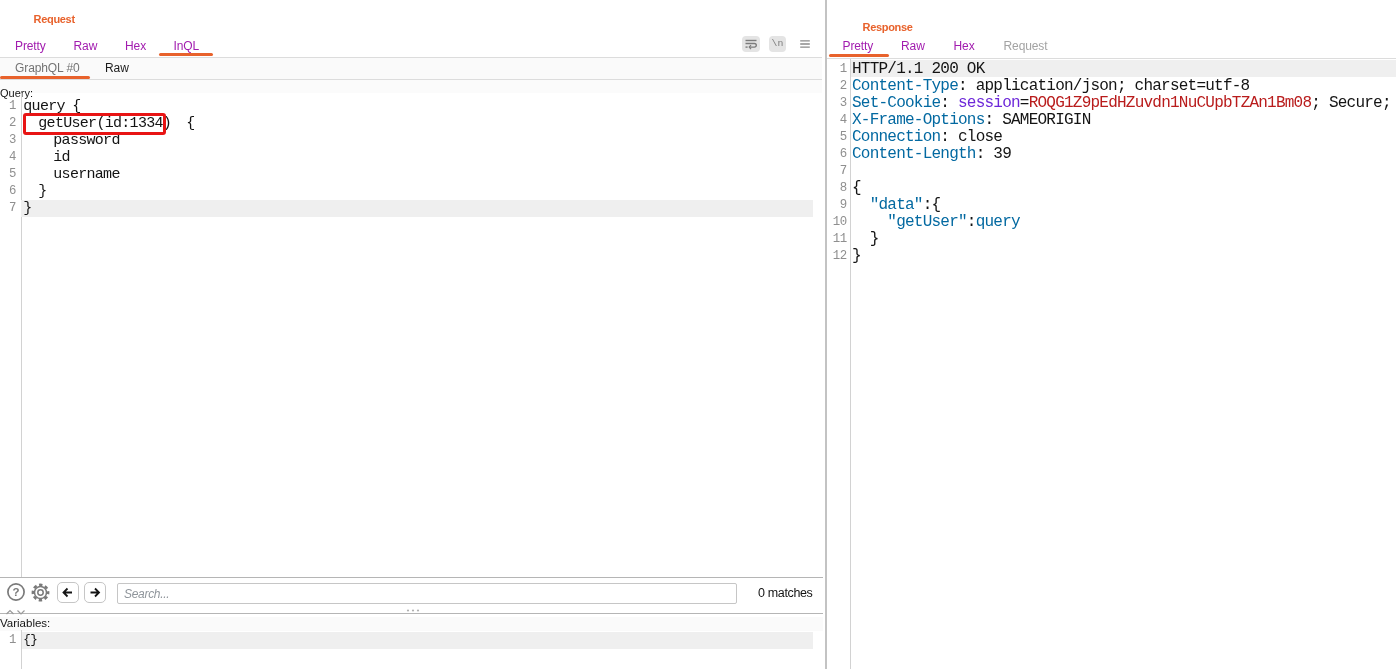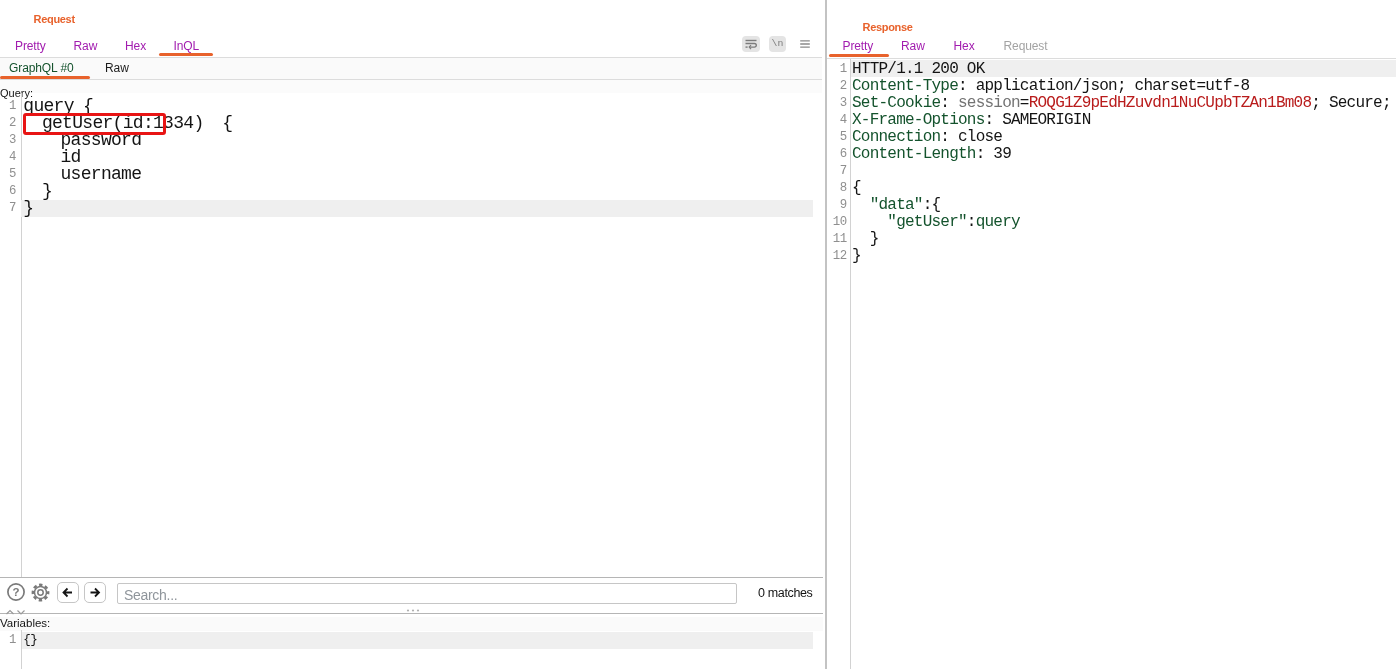--- a/index.html
+++ b/index.html
@@ -8,38 +8,38 @@
   .abs{position:absolute;}
   svg{display:block;}
   .mono{font-family:"Liberation Mono",monospace;font-size:16px;letter-spacing:-0.77px;line-height:17px;
         white-space:pre;margin:0;}
   .gut{color:#8f8f8f;text-align:right;}
   .ttl{font-weight:bold;font-size:11px;letter-spacing:-0.3px;color:#e8622c;padding-left:24px;}
   .tab{font-size:12px;color:#a21caf;letter-spacing:-0.1px;}
   .orange{background:#e8622c;border-radius:1.5px;}
   .hl{background:#efefef;}
   .bline{background:#dcdcdc;}
-  .nv{color:#14532d;}
-  .bl{color:#737373;}
+  .nv{color:#0369a1;}
+  .bl{color:#6d28d9;}
   .rd{color:#b91c1c;}
 </style>
 </head>
 <body>
 
 <div class="abs ttl" style="left:9.5px;top:12.7px;">Request</div>
 
 <div class="abs tab" style="left:15px;top:39px;">Pretty</div>
 <div class="abs tab" style="left:73.5px;top:39px;">Raw</div>
 <div class="abs tab" style="left:125px;top:39px;">Hex</div>
 <div class="abs tab" style="left:173.5px;top:39px;">InQL</div>
 <div class="abs orange" style="left:159px;top:53.2px;width:53.5px;height:3px;"></div>
 <div class="abs bline" style="left:0;top:57px;width:822px;height:1px;"></div>
 
 <div class="abs" style="left:0;top:58px;width:822px;height:21.2px;background:#fafafa;"></div>
-<div class="abs tab" style="left:9px;top:60.5px;color:#14532d;">GraphQL #0</div>
+<div class="abs tab" style="left:15px;top:60.5px;color:#737373;">GraphQL #0</div>
 <div class="abs tab" style="left:105px;top:60.5px;color:#1c1c1c;">Raw</div>
 <div class="abs orange" style="left:0;top:75.9px;width:90px;height:3px;"></div>
 <div class="abs bline" style="left:0;top:79.2px;width:822px;height:1px;"></div>
 
 <div class="abs" style="left:0;top:80.2px;width:822px;height:12.6px;background:#fbfbfb;"></div>
 <div class="abs" style="left:0;top:87px;font-size:11px;color:#141414;">Query:</div>
 
 <div class="abs" style="left:741.5px;top:36px;width:18px;height:15.5px;background:#e4e4e4;border-radius:4px;">
   <svg width="18" height="15.5" viewBox="0 0 18 15.5">
     <path d="M3.5 4.5 H14.5" stroke="#7c7c7c" stroke-width="1.4" fill="none"></path>
@@ -55,21 +55,21 @@
 
 <div class="abs mono gut" style="left:0;top:98.3px;width:15.8px;font-size:12.3px;letter-spacing:-0.6px;">1
 2
 3
 4
 5
 6
 7</div>
 <div class="abs" style="left:20.5px;top:93px;width:1px;height:484px;background:#d2d2d2;"></div>
 <div class="abs hl" style="left:21px;top:200px;width:792px;height:17px;"></div>
-<pre class="abs mono" style="left:23.3px;top:98.3px;color:#141414;font-size:18px;letter-spacing:-0.7px;word-spacing:-0.8px;">query {
+<pre class="abs mono" style="left:23.3px;top:98.3px;color:#141414;font-size:15px;letter-spacing:-0.7px;word-spacing:-0.8px;">query {
   getUser(id:1334)  {
     password
     id
     username
   }
 }</pre>
 <div class="abs" style="left:23px;top:112.7px;width:142.5px;height:22.8px;box-sizing:border-box;border:3.3px solid #e81414;border-radius:3px;"></div>
 
 <div class="abs" style="left:0;top:576.6px;width:823px;height:1px;background:#b5b5b5;"></div>
 <svg class="abs" style="left:7px;top:583.4px;" width="18" height="18" viewBox="0 0 18 18">
@@ -87,21 +87,21 @@
   <svg width="19.5" height="19" viewBox="0 0 19.5 19">
       <path d="M14 9.5 H6 M9.5 5.5 L5.5 9.5 L9.5 13.5" stroke="#141414" stroke-width="1.8" fill="none"></path>
     </svg>
 </div>
 <div class="abs" style="left:84px;top:582px;width:21.5px;height:21px;box-sizing:border-box;border:1px solid #c6c6c6;border-radius:5px;">
   <svg width="19.5" height="19" viewBox="0 0 19.5 19">
       <path d="M5.5 9.5 H13.5 M10 5.5 L14 9.5 L10 13.5" stroke="#141414" stroke-width="1.8" fill="none"></path>
     </svg>
 </div>
 <div class="abs" style="left:116.5px;top:583px;width:620.5px;height:20.5px;box-sizing:border-box;border:1px solid #c6c6c6;border-radius:2px;"></div>
-<div class="abs" style="left:124px;top:586.6px;font-size:14px;color:#8f959b;letter-spacing:-0.3px;">Search...</div>
+<div class="abs" style="left:124px;top:586.6px;font-size:12px;font-style:italic;color:#8f959b;letter-spacing:-0.3px;">Search...</div>
 <div class="abs" style="left:758px;top:586.3px;font-size:12.5px;color:#141414;letter-spacing:-0.35px;">0 matches</div>
 
 <div class="abs" style="left:0;top:612.6px;width:823px;height:1px;background:#b5b5b5;"></div>
 <svg class="abs" style="left:5px;top:608.8px;" width="24" height="6" viewBox="0 0 24 6">
   <path d="M1.5 5 L5 1.5 L8.5 5" stroke="#9a9a9a" stroke-width="1.2" fill="none"></path>
   <path d="M12.5 1.5 L16 5 L19.5 1.5" stroke="#9a9a9a" stroke-width="1.2" fill="none"></path>
 </svg>
 <div class="abs" style="left:406px;top:609px;width:14px;height:3px;">
   <svg width="14" height="3" viewBox="0 0 14 3">
       <circle cx="2" cy="1.5" r="1.1" fill="#b0b0b0"></circle>

